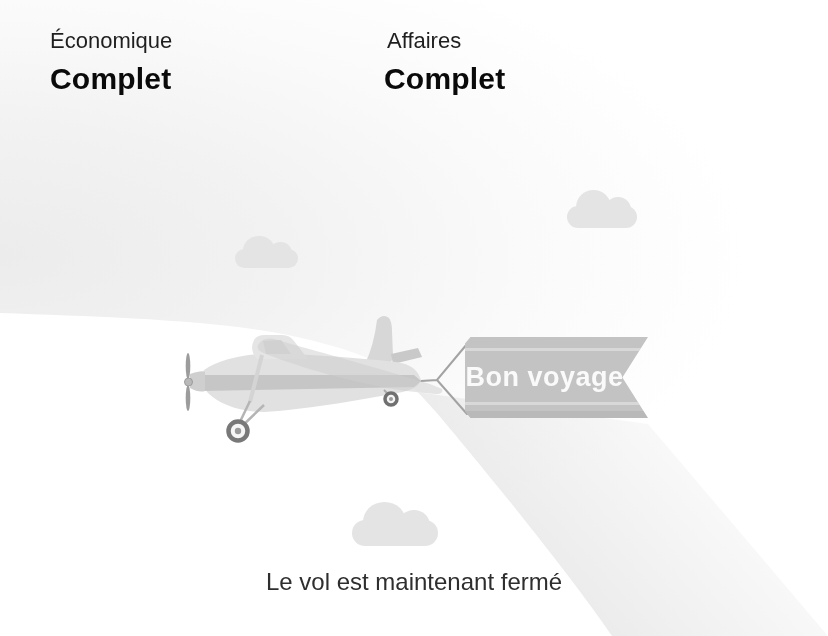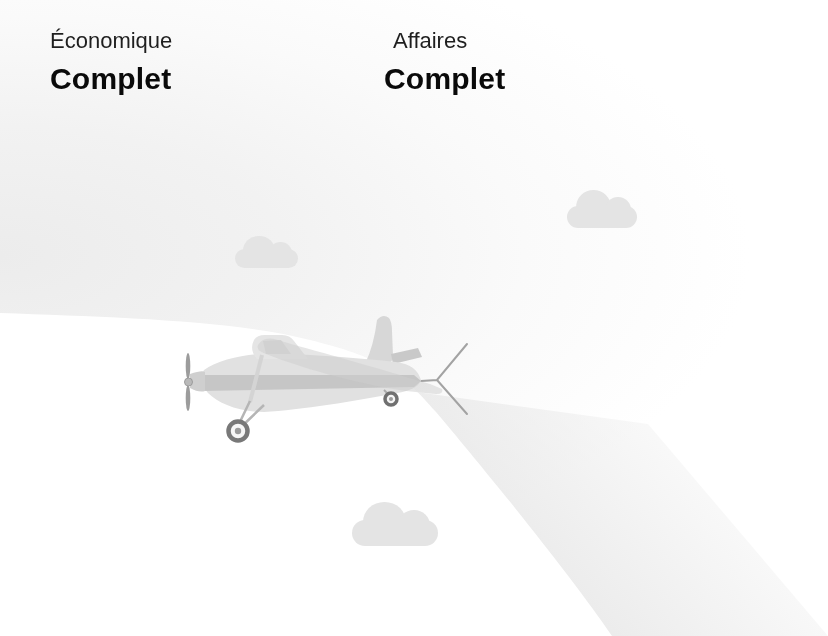--- a/index.html
+++ b/index.html
@@ -12,21 +12,21 @@
     position:absolute;inset:0;
     background:radial-gradient(750px 340px at 0px 255px,#ececec 0%,#f2f2f2 38%,#fafafa 70%,#ffffff 100%);
   }
   .bgshapes{position:absolute;left:0;top:0;}
   
   .cabin{position:absolute;color:#1f1f1f;}
   .cabin .cabin-name{font-size:22px;line-height:26px;color:#1f1f1f;}
   .cabin .cabin-status{margin-top:8px;font-size:30px;line-height:34px;font-weight:700;color:#0a0a0a;letter-spacing:.2px;}
   .cabin.economy{left:50px;top:28px;}
   .cabin.business{left:384px;top:28px;}
-  .cabin.business .cabin-name{margin-left:9px;}
+  .cabin.business .cabin-name{margin-left:3px;}
   
   .cloud{position:absolute;}
   .cloud .bar{position:absolute;left:0;right:0;bottom:0;height:58%;background:#e4e4e4;border-radius:100px;}
   .cloud .p1{position:absolute;left:13%;top:0;width:50%;height:92%;background:#e4e4e4;border-radius:50%;}
   .cloud .p2{position:absolute;right:9%;top:18%;width:37%;height:70%;background:#e4e4e4;border-radius:50%;}
   .cloud.c1{left:235px;top:236px;width:63px;height:32px;}
   .cloud.c2{left:567px;top:190px;width:70px;height:38px;}
   .cloud.c3{left:352px;top:502px;width:86px;height:44px;}
   
   .plane{position:absolute;left:178px;top:295px;}
@@ -120,15 +120,19 @@
     <path d="M206,95 L211,100" stroke="#ababab" stroke-width="2" fill="none"></path>
     <circle cx="213" cy="104" r="6" fill="#f4f4f4" stroke="#707070" stroke-width="3.5"></circle>
     <circle cx="213" cy="104" r="2" fill="#9a9a9a"></circle>
 
     <path fill="#cfcfcf" d="M12,79 Q24,75 27,77 L27,96 Q21,98 12,93 Z"></path>
     <ellipse cx="10" cy="71" rx="2.3" ry="13" fill="#9c9c9c"></ellipse>
     <ellipse cx="10" cy="103" rx="2.3" ry="13" fill="#9c9c9c"></ellipse>
     <circle cx="10.5" cy="87" r="4" fill="#b9b9b9" stroke="#9c9c9c" stroke-width="1"></circle>
   </svg>
 
+  <div class="banner">
+    <span class="banner-text">Bon voyage</span>
+  </div>
 
+  <div class="footer-message">Le vol est maintenant fermé</div>
 
 </div>
 
 </body></html>

